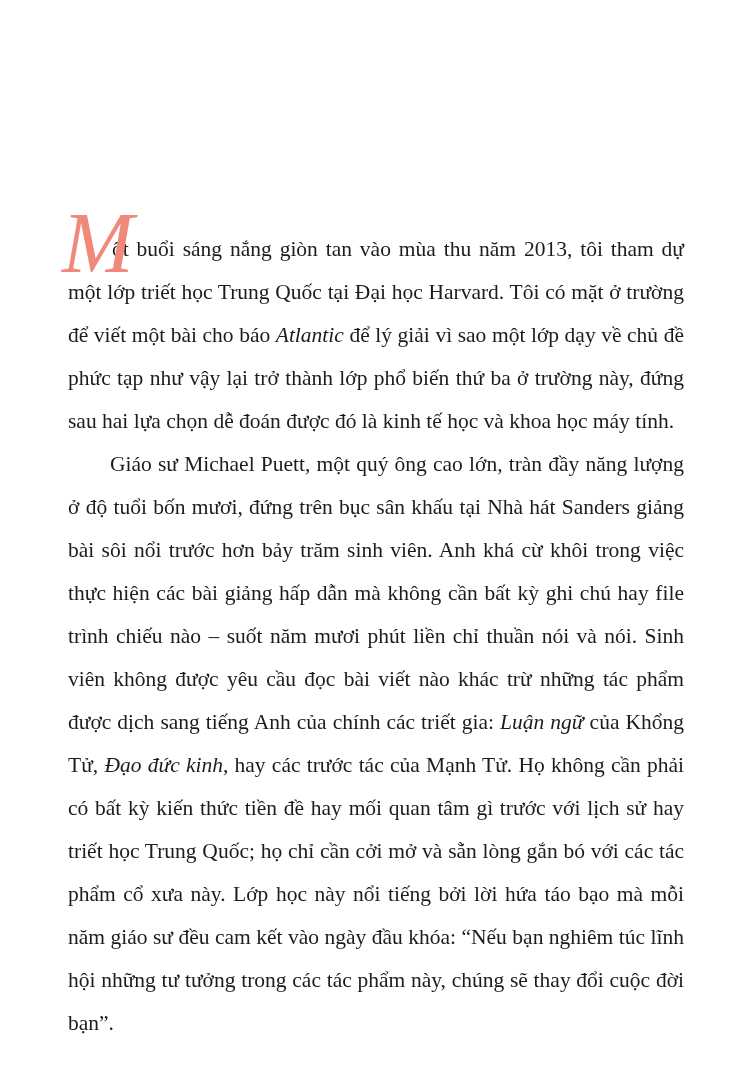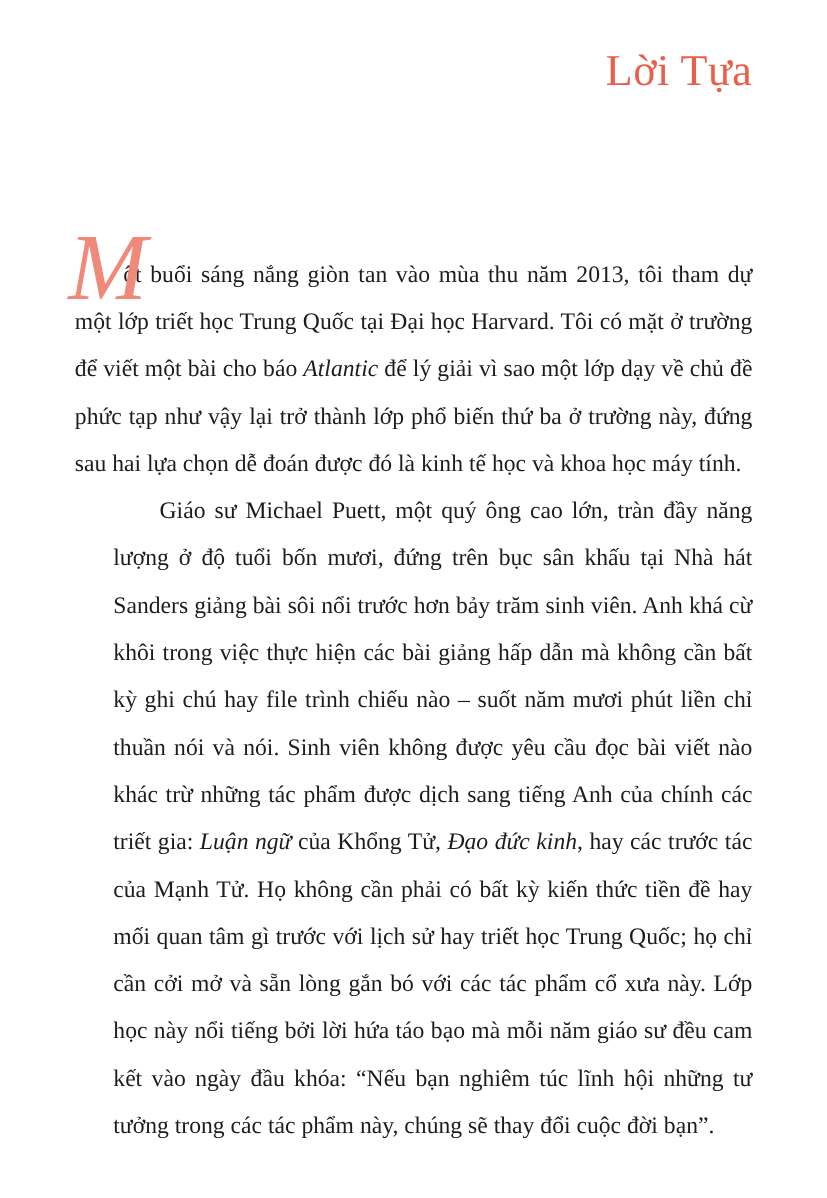--- a/index.html
+++ b/index.html
@@ -45,21 +45,20 @@
     text-justify: inter-word;
     margin: 0;
     color: #1c1c1c;
     hyphens: none;
   }
   .para + .para {
     margin-top: 0px;
   }
   .para.indent {
     text-indent: 42px;
-    margin-left: 35px;
   }
   .first-para {
     position: relative;
   }
   .dropcap {
     position: absolute;
     left: -6px;
     top: -28px;
     font-family: "Liberation Serif", serif;
     font-size: 86px;
@@ -74,21 +73,20 @@
     width: 44px;
   }
   em, .ital {
   }
 </style>
 </head>
 <body>
 
 <div class="page">
 
-  <div class="chapter-title">Lời Tựa</div>
 
   <div class="body-wrap">
 
     <p class="para first-para">
       <span class="dropcap">M</span><span class="runin"></span><span><span>ột buổi sáng nắng giòn tan vào mùa thu năm 2013, tôi tham dự một lớp triết học Trung Quốc tại Đại học Harvard. Tôi có mặt ở trường để viết một bài cho báo </span><em>Atlantic</em><span> để lý giải vì sao một lớp dạy về chủ đề phức tạp như vậy lại trở thành lớp phổ biến thứ ba ở trường này, đứng sau hai lựa chọn dễ đoán được đó là kinh tế học và khoa học máy tính.</span></span>
     </p>
 
     <p class="para indent">
       <span><span>Giáo sư Michael Puett, một quý ông cao lớn, tràn đầy năng lượng ở độ tuổi bốn mươi, đứng trên bục sân khấu tại Nhà hát Sanders giảng bài sôi nổi trước hơn bảy trăm sinh viên. Anh khá cừ khôi trong việc thực hiện các bài giảng hấp dẫn mà không cần bất kỳ ghi chú hay file trình chiếu nào – suốt năm mươi phút liền chỉ thuần nói và nói. Sinh viên không được yêu cầu đọc bài viết nào khác trừ những tác phẩm được dịch sang tiếng Anh của chính các triết gia: </span><em>Luận ngữ</em><span> của Khổng Tử, </span><em>Đạo đức kinh</em><span>, hay các trước tác của Mạnh Tử. Họ không cần phải có bất kỳ kiến thức tiền đề hay mối quan tâm gì trước với lịch sử hay triết học Trung Quốc; họ chỉ cần cởi mở và sẵn lòng gắn bó với các tác phẩm cổ xưa này. Lớp học này nổi tiếng bởi lời hứa táo bạo mà mỗi năm giáo sư đều cam kết vào ngày đầu khóa: “Nếu bạn nghiêm túc lĩnh hội những tư tưởng trong các tác phẩm này, chúng sẽ thay đổi cuộc đời bạn”.</span></span>
     </p>

